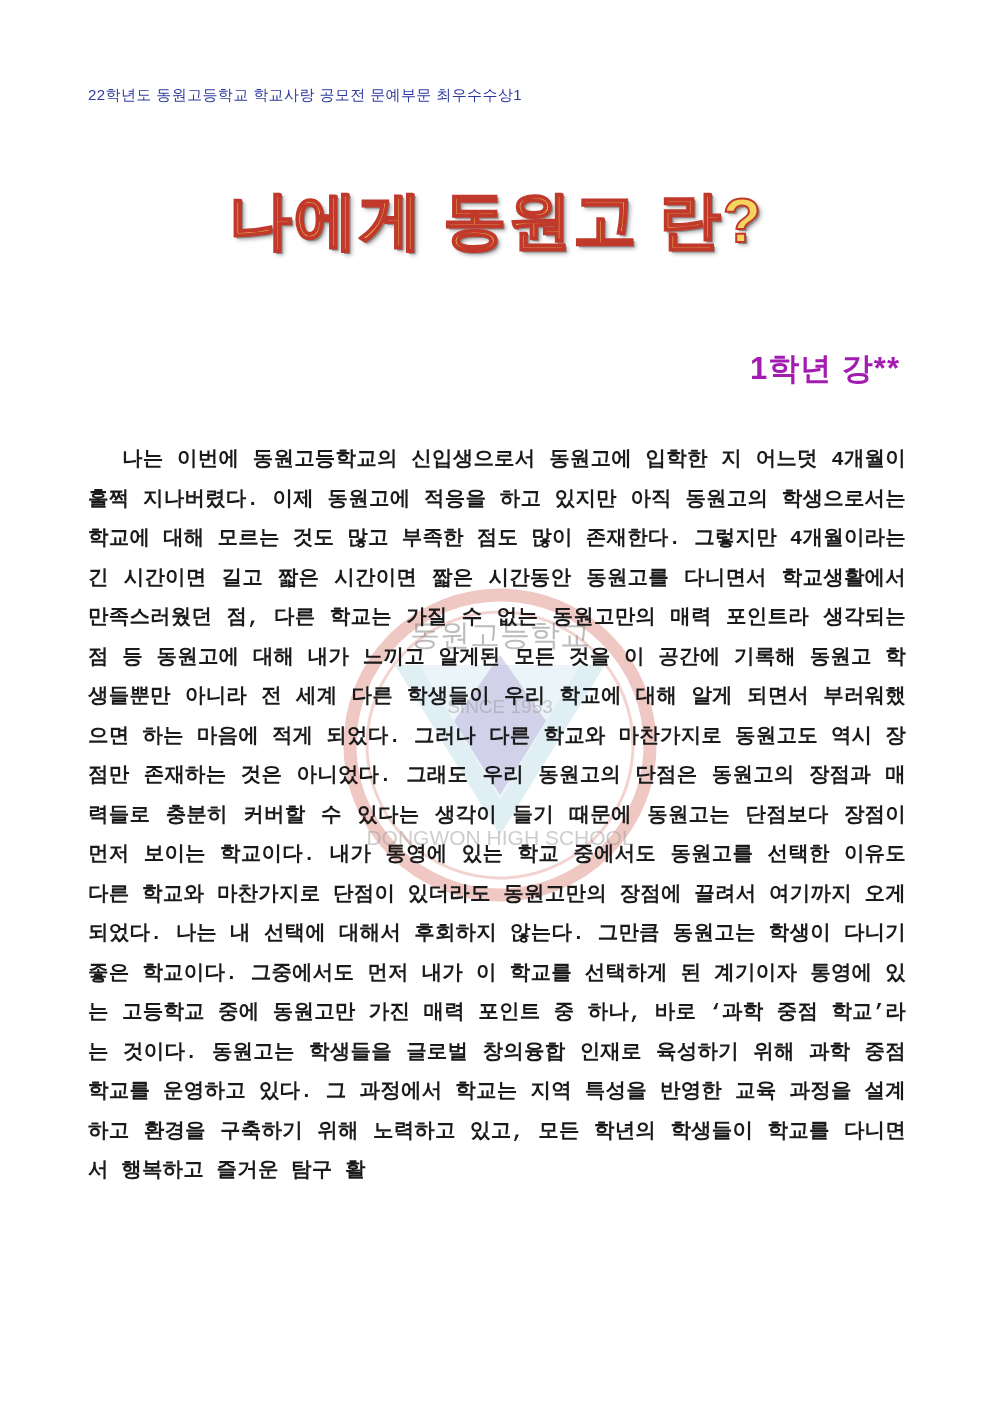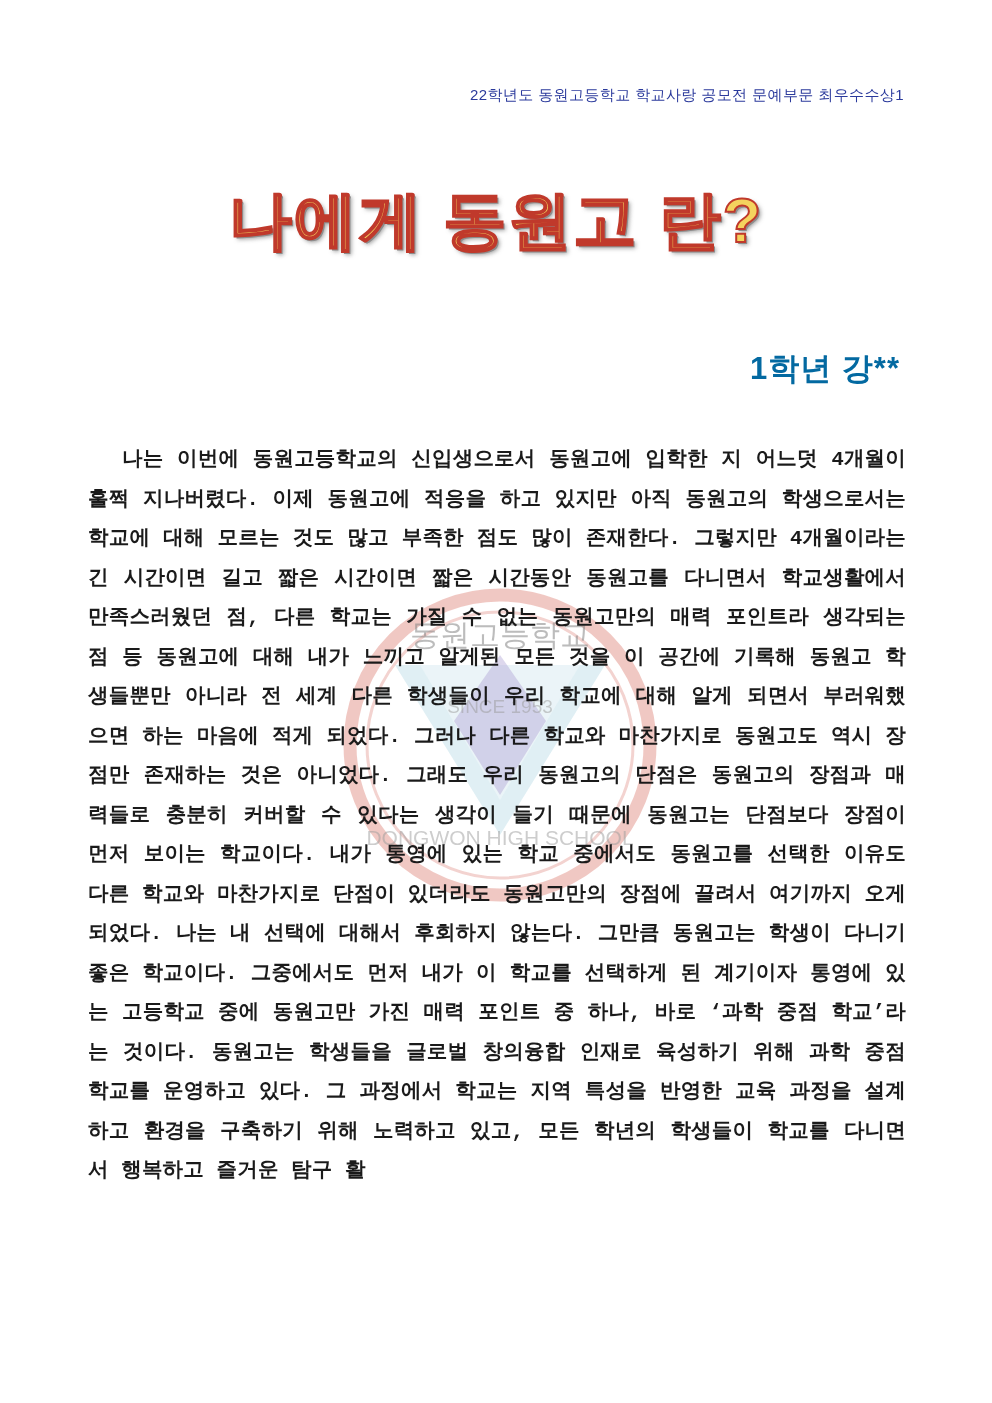--- a/index.html
+++ b/index.html
@@ -24,21 +24,21 @@
   }
 
   
   .header {
     position: absolute;
     top: 86px;
     left: 88px;
     right: 88px;
     display: flex;
     align-items: baseline;
-    justify-content: flex-end;
+    justify-content: flex-start;
     color: #2b3a9c;
     font-family: "Liberation Sans", "DejaVu Sans", sans-serif;
     font-size: 15px;
     letter-spacing: 0.4px;
   }
   .header-title {
     white-space: nowrap;
   }
   .header-page {
     font-size: 15px;
@@ -78,21 +78,21 @@
 
   
   .byline {
     position: absolute;
     top: 348px;
     right: 92px;
     z-index: 2;
     font-family: "Liberation Sans", "DejaVu Sans", sans-serif;
     font-size: 31px;
     font-weight: bold;
-    color: #0369a1;
+    color: #a21caf;
     letter-spacing: 1px;
   }
 
   
   .body-text {
     position: absolute;
     top: 440px;
     left: 88px;
     width: 818px;
     z-index: 2;

